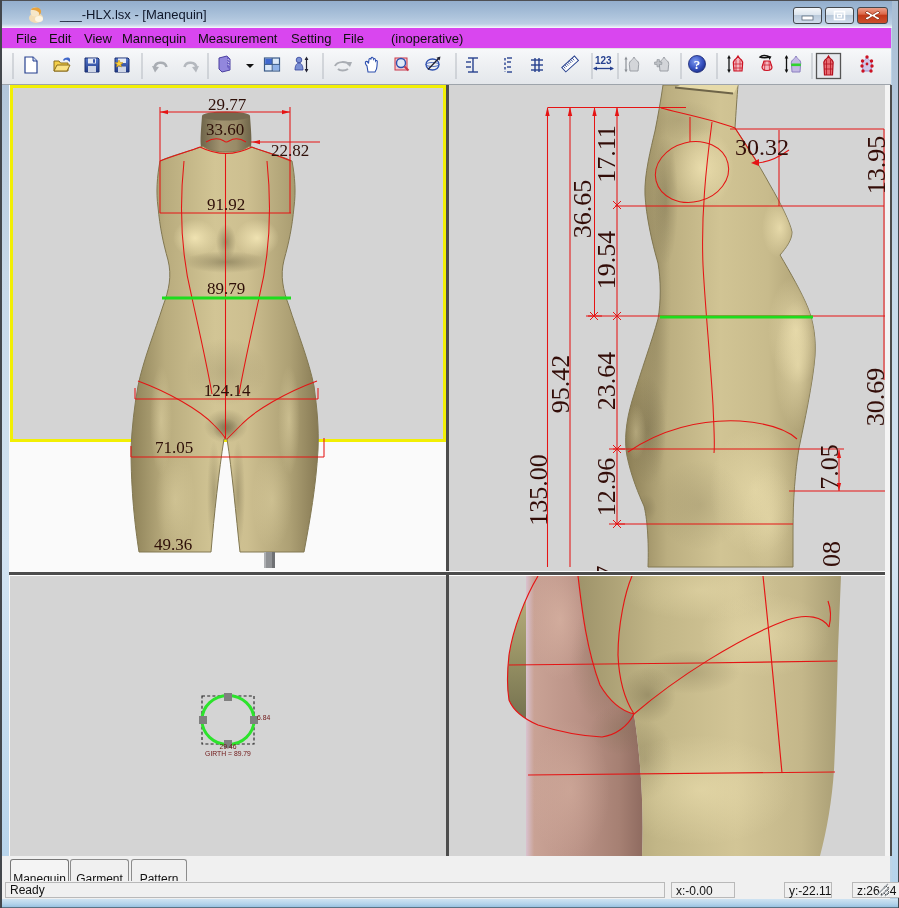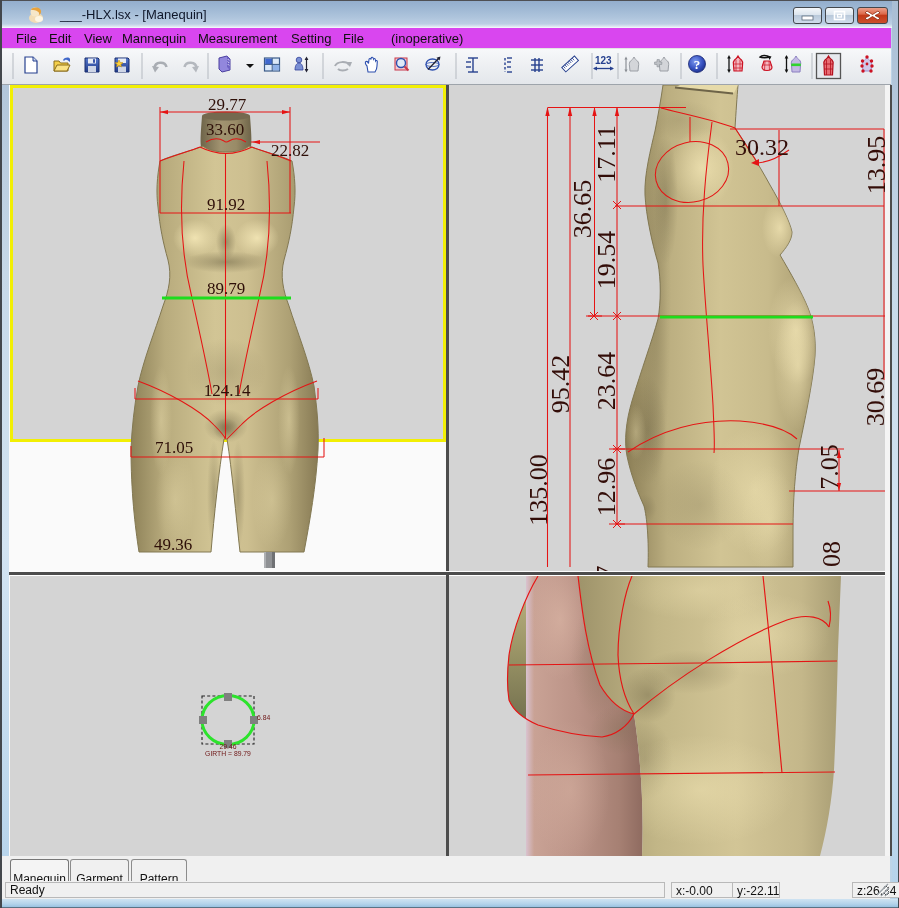--- a/index.html
+++ b/index.html
@@ -628,21 +628,21 @@
 <div id="tabrow">
 <div class="tab" style="left:8px; width:59px; border-color:#777; background:#f4f4f4;">Manequin</div>
 <div class="tab" style="left:68px; width:59px;">Garment</div>
 <div class="tab" style="left:129px; width:56px;">Pattern</div>
 </div>
 <div id="statusbar">
 <span style="position:absolute; left:8px; top:2px;">Ready</span>
 <span class="sbox" style="left:3px; width:660px; color:transparent;">.</span>
 <span style="position:absolute; left:8px; top:2px;">Ready</span>
 <span class="sbox" style="left:669px; width:64px;">x:-0.00</span>
-<span class="sbox" style="left:730px; width:48px;">y:-22.11</span>
+<span class="sbox" style="left:782px; width:48px;">y:-22.11</span>
 <span class="sbox" style="left:850px; width:64px;">z:26.34</span>
 <svg style="position:absolute;left:872px;top:0px;" width="16" height="18">
         <g stroke="#9aa0a6" stroke-width="1.3">
           <line x1="14" y1="3" x2="3" y2="14"></line>
           <line x1="15" y1="7" x2="7" y2="15"></line>
           <line x1="15" y1="11" x2="11" y2="15"></line>
         </g>
         <g stroke="#fdfdfd" stroke-width="1">
           <line x1="15" y1="4" x2="4" y2="15"></line>
           <line x1="16" y1="8" x2="8" y2="16"></line>

